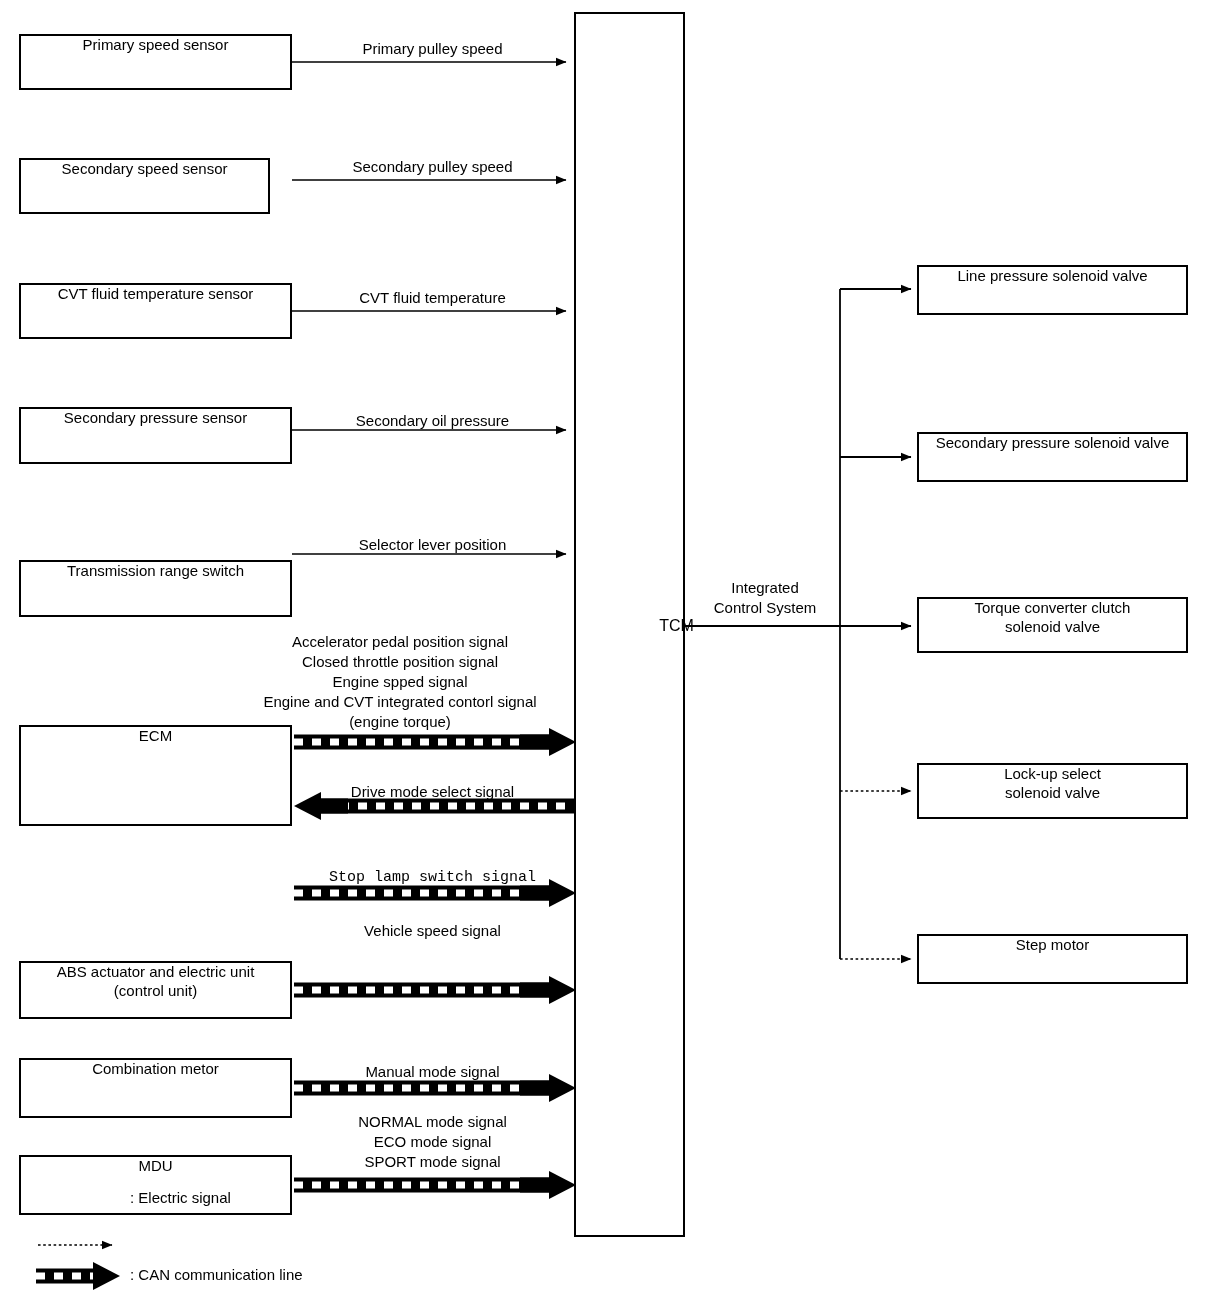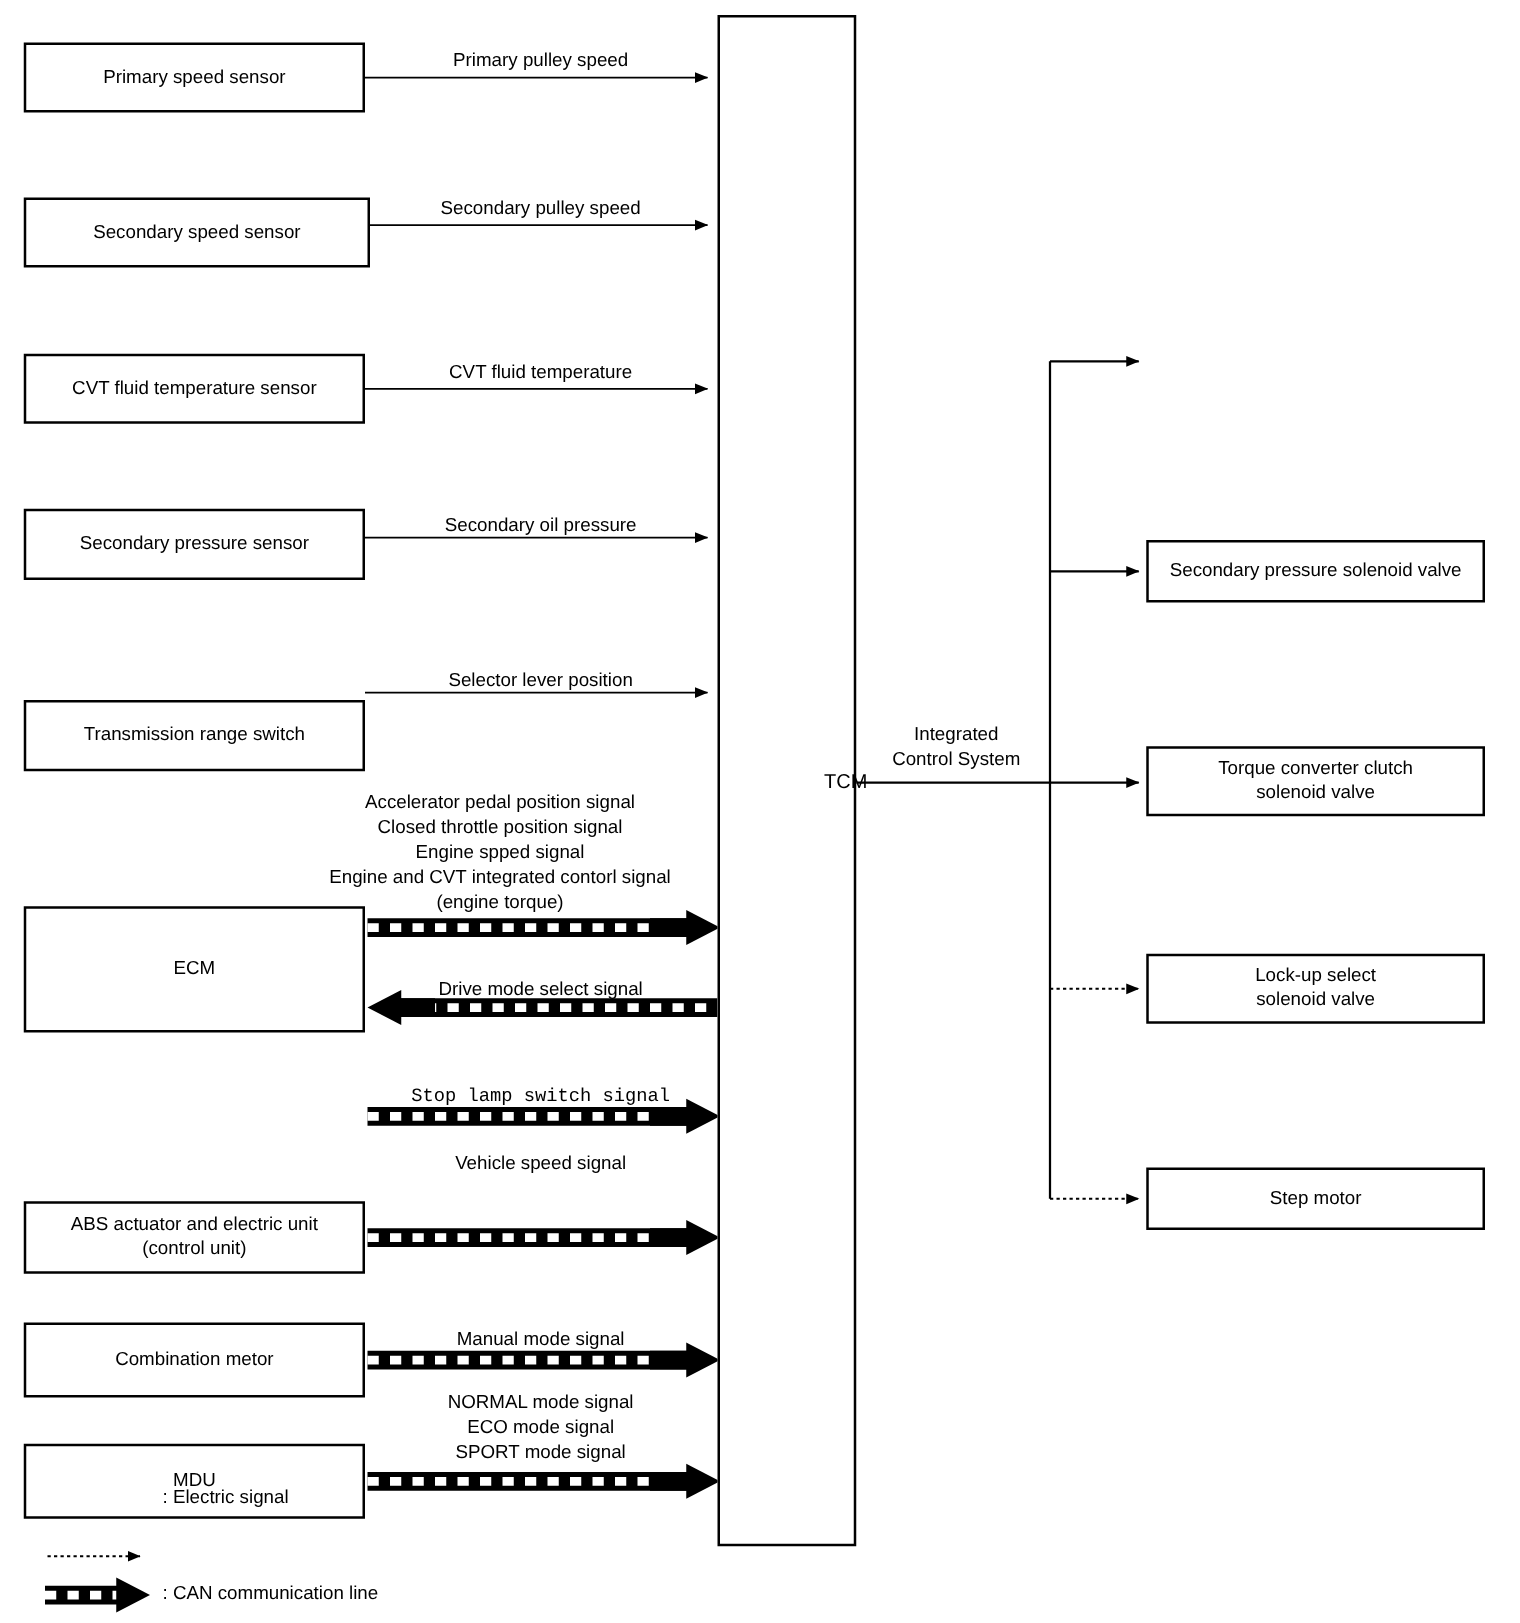--- a/index.html
+++ b/index.html
@@ -27,21 +27,21 @@
     height: 1298px;
     pointer-events: none;
   }
   
   .node {
     position: absolute;
     box-sizing: border-box;
     border: 2px solid #000000;
     background: #ffffff;
     display: flex;
-    align-items: center;
+    align-items: flex-start;
     justify-content: center;
     text-align: center;
     font-size: 15px;
     line-height: 1.25;
     color: #000000;
   }
   .node .node-label {
     display: block;
     white-space: pre-line;
     padding: 0 6px;
@@ -178,21 +178,21 @@
   <div class="tcm-label" style="left:574px; top:617px; width:111px;">TCM</div>
 
   <div class="sig-label" style="left:690px; top:578px; width:150px;">Integrated
 Control System</div>
 
   <div class="node" style="left:19px; top:34px; width:273px; height:56px;">
     <span class="node-label">Primary speed sensor</span>
   </div>
   <div class="sig-label" style="left:300px; top:39px; width:265px;">Primary pulley speed</div>
 
-  <div class="node" style="left:19px; top:158px; width:277px; height:56px;">
+  <div class="node" style="left:19px; top:158px; width:251px; height:56px;">
     <span class="node-label">Secondary speed sensor</span>
   </div>
   <div class="sig-label" style="left:300px; top:157px; width:265px;">Secondary pulley speed</div>
 
   <div class="node" style="left:19px; top:283px; width:273px; height:56px;">
     <span class="node-label">CVT fluid temperature sensor</span>
   </div>
   <div class="sig-label" style="left:300px; top:288px; width:265px;">CVT fluid temperature</div>
 
   <div class="node" style="left:19px; top:407px; width:273px; height:57px;">
@@ -228,20 +228,23 @@
   </div>
   <div class="sig-label" style="left:300px; top:1062px; width:265px;">Manual mode signal</div>
 
   <div class="node" style="left:19px; top:1155px; width:273px; height:60px;">
     <span class="node-label">MDU</span>
   </div>
   <div class="sig-label" style="left:300px; top:1112px; width:265px;">NORMAL mode signal
 ECO mode signal
 SPORT mode signal</div>
 
+  <div class="node" style="left:917px; top:265px; width:271px; height:50px;">
+    <span class="node-label">Line pressure solenoid valve</span>
+  </div>
 
   <div class="node" style="left:917px; top:432px; width:271px; height:50px;">
     <span class="node-label">Secondary pressure solenoid valve</span>
   </div>
 
   <div class="node" style="left:917px; top:597px; width:271px; height:56px;">
     <span class="node-label">Torque converter clutch
 solenoid valve</span>
   </div>
 

